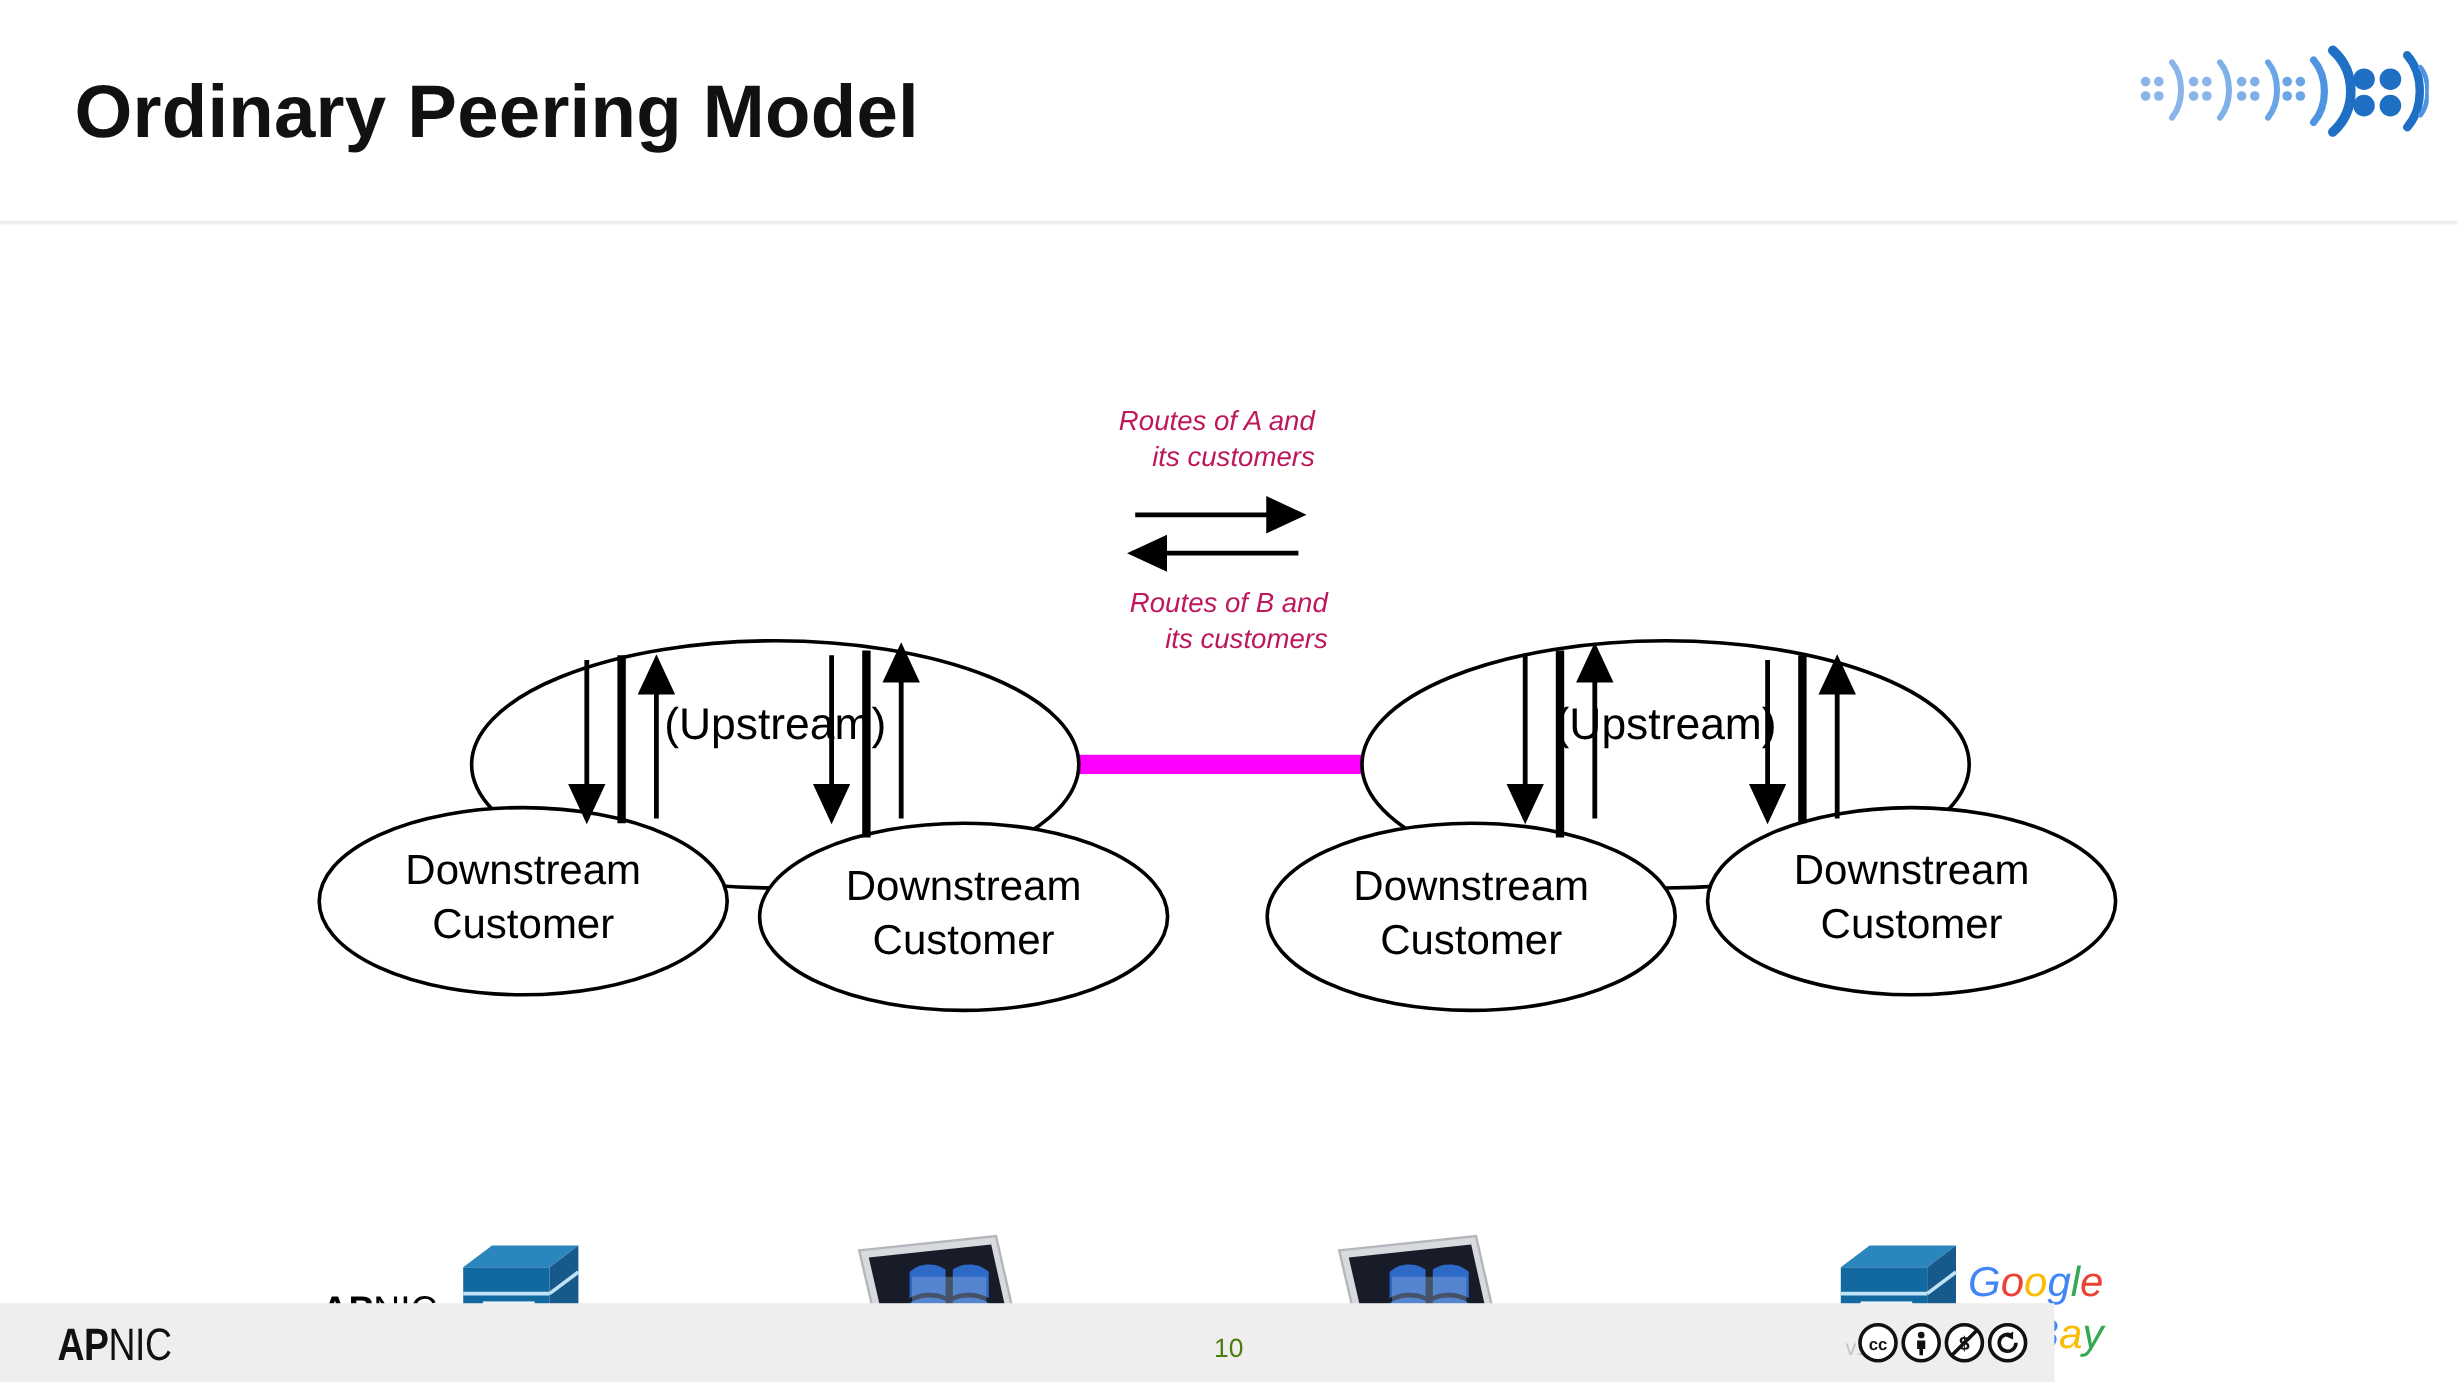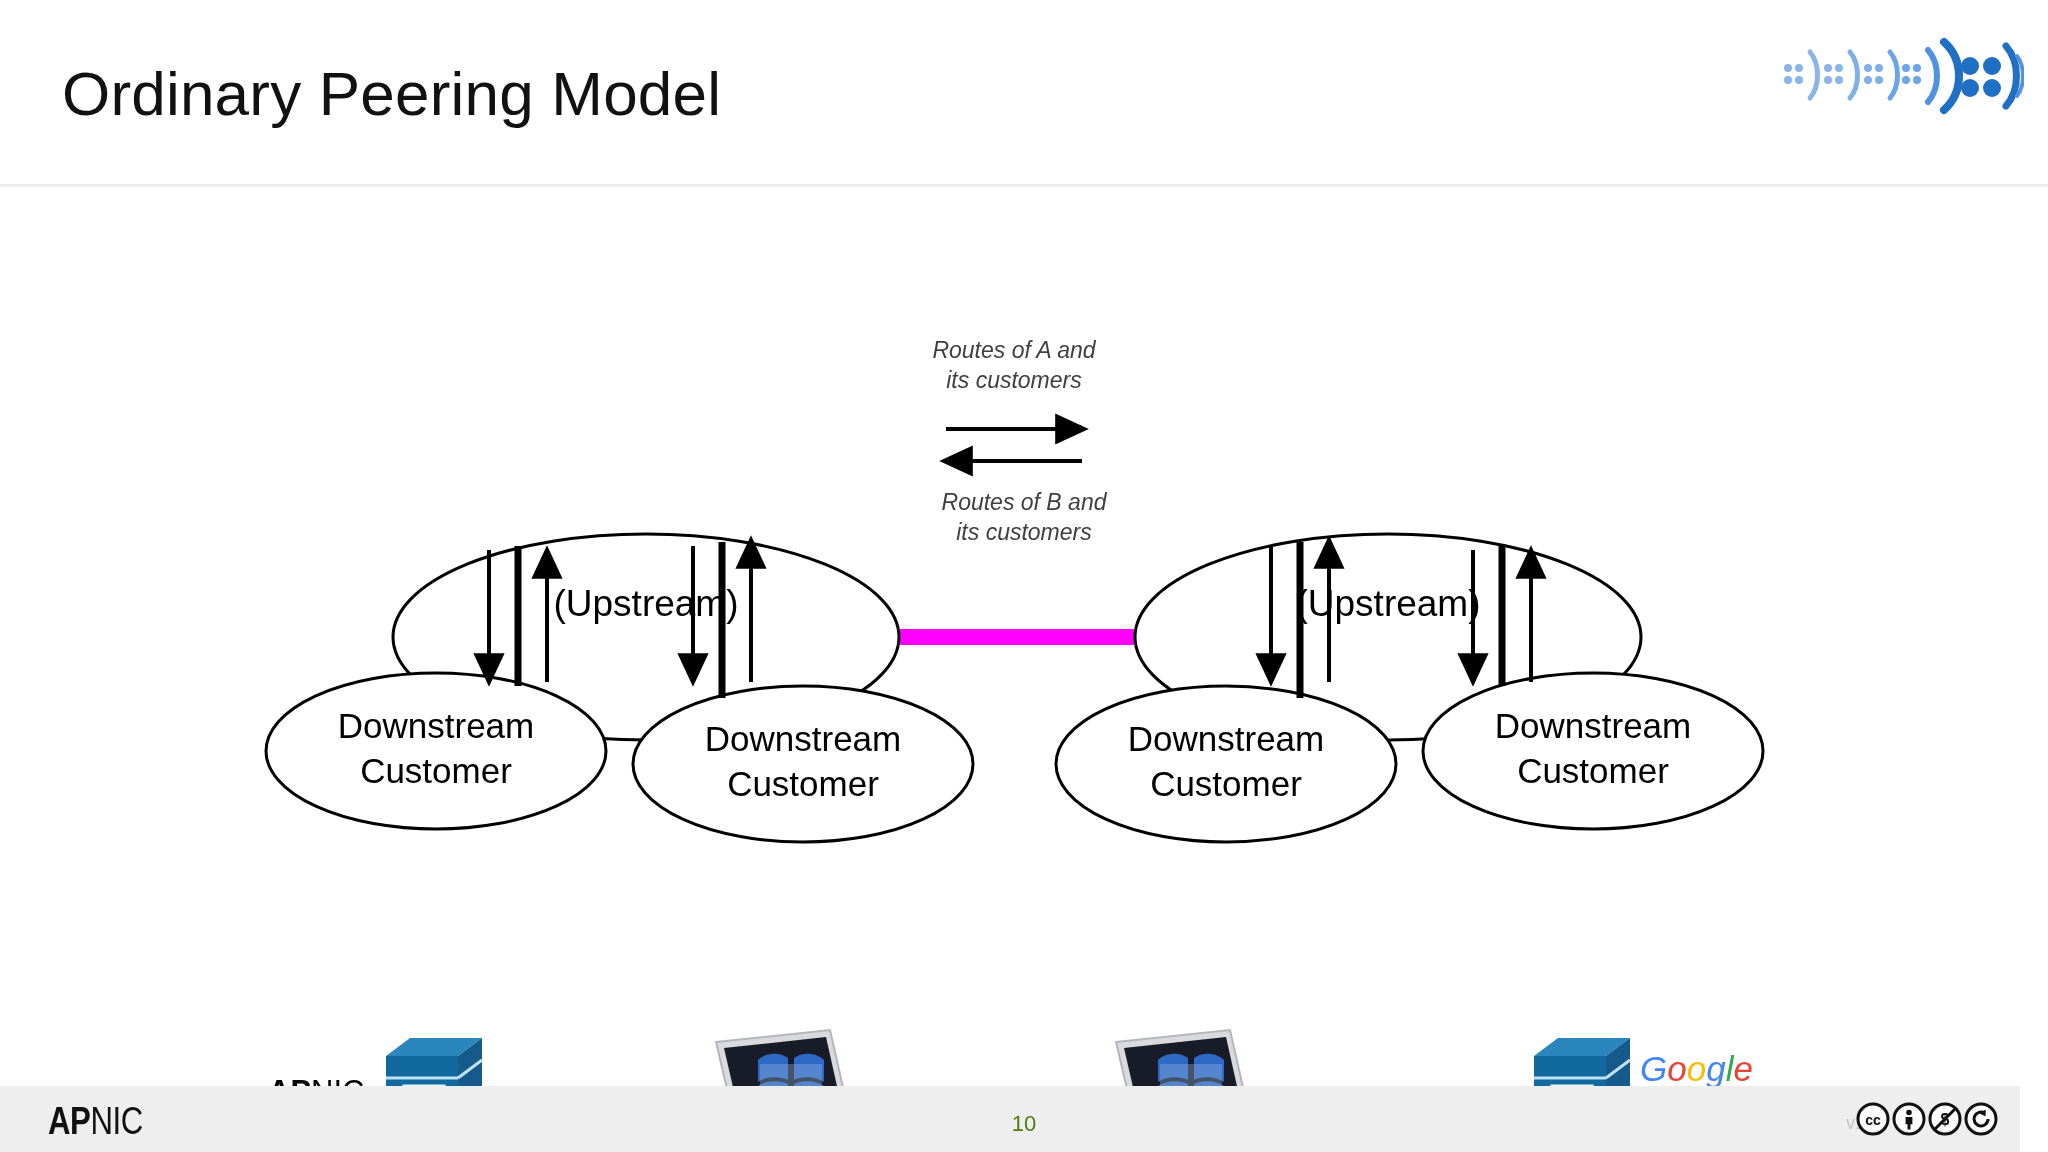--- a/index.html
+++ b/index.html
@@ -20,21 +20,21 @@
   #header {
     position: absolute;
     left: 0; top: 0;
     width: 2048px; height: 186px;
     background: #ffffff;
   }
   #page-title {
     position: absolute;
     left: 62px; top: 58px;
     font-size: 62px;
-    font-weight: 400;
+    font-weight: 700;
     letter-spacing: 0.2px;
     color: #111111;
     white-space: nowrap;
   }
   #header-rule {
     position: absolute;
     left: 0; top: 184px;
     width: 2048px; height: 3px;
     background: #ededed;
   }
@@ -64,25 +64,25 @@
     color: #000000;
     pointer-events: none;
     white-space: nowrap;
   }
   .node-label.small {
     font-size: 35px;
   }
 
   .route-label {
     position: absolute;
-    text-align: center;
+    text-align: right;
     font-size: 23px;
     line-height: 1.3;
     font-style: italic;
-    color: #404040;
+    color: #be185d;
     white-space: nowrap;
   }
 
   
   .device {
     position: absolute;
   }
   .apnic-device-text {
     position: absolute;
     font-size: 31px;
@@ -100,21 +100,21 @@
   .brand-stack div { text-align: right; font-style: italic; }
   .g-b { color: #4285F4; }
   .g-r { color: #EA4335; }
   .g-y { color: #FBBC05; }
   .g-g { color: #34A853; }
 
   
   #footer {
     position: absolute;
     left: 0; top: 1086px;
-    width: 2020px; height: 66px;
+    width: 1712px; height: 66px;
     background: #eeeeee;
   }
   #footer-logo {
     position: absolute;
     left: 48px; top: 14px;
     font-size: 38px;
     font-weight: 400;
     letter-spacing: -0.5px;
     color: #111111;
     font-family: "Liberation Sans Narrow", "Liberation Sans", sans-serif;

